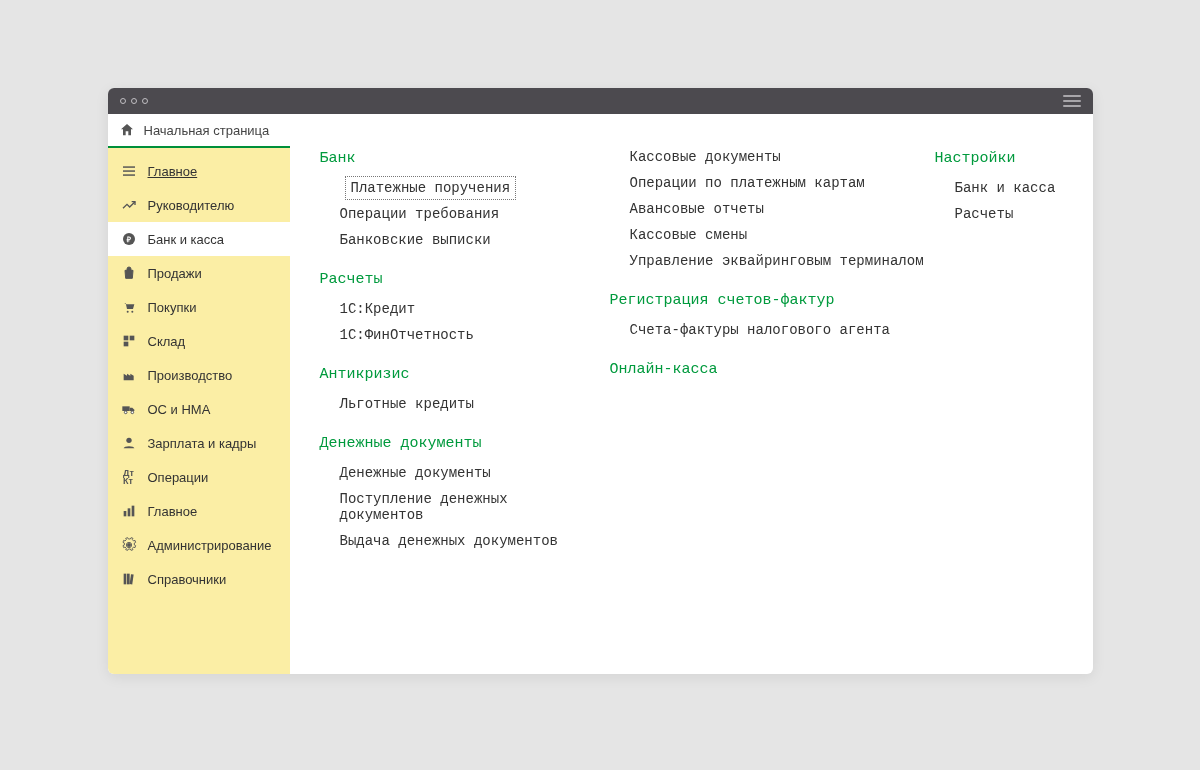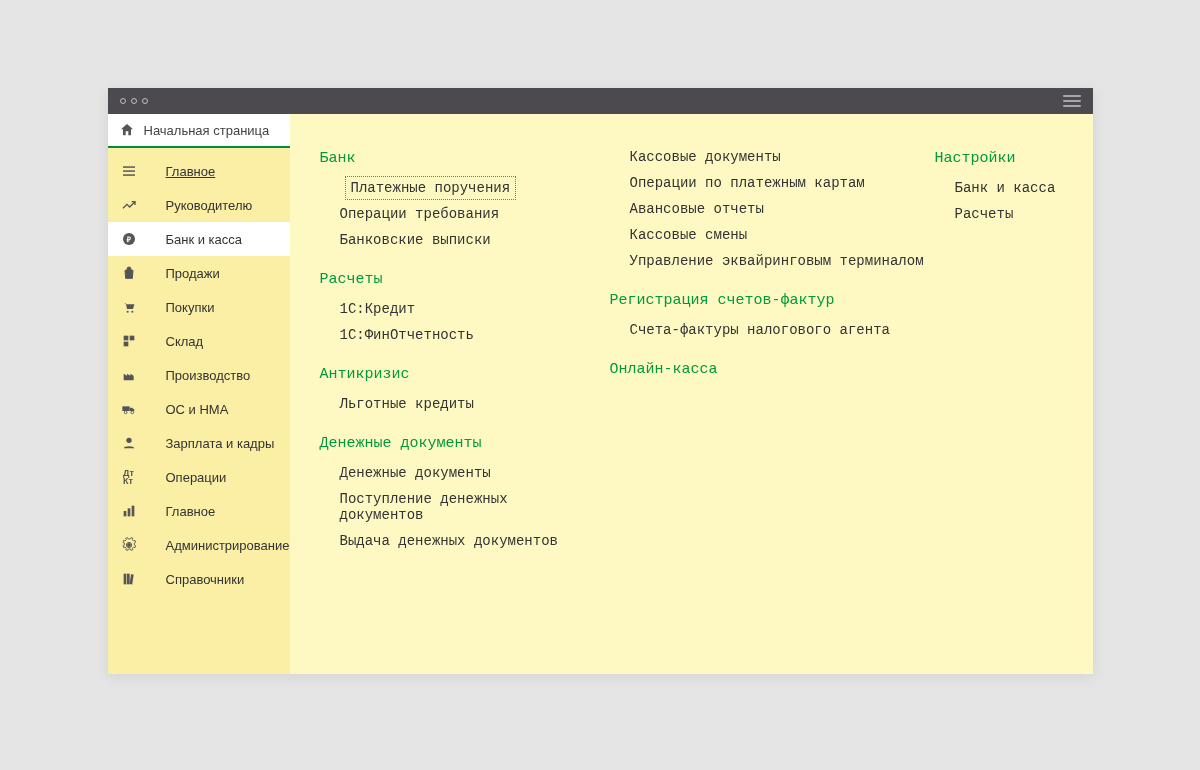--- a/index.html
+++ b/index.html
@@ -9,22 +9,22 @@
     font-size: 14px;
     color: #333;
     display: flex;
     justify-content: center;
     align-items: flex-start;
     padding-top: 88px;
     min-height: 770px;
   }
   .window {
     width: 985px;
-    background: #fef9c3;
-    border-radius: 0;
+    background: #ffffff;
+    border-radius: 6px;
     overflow: hidden;
     box-shadow: 0 3px 14px rgba(0,0,0,0.08);
   }
   .titlebar {
     background: #4c4a4f;
     height: 26px;
     display: flex;
     align-items: center;
     justify-content: space-between;
     padding: 0 12px;
@@ -46,21 +46,21 @@
     align-items: center;
     gap: 8px;
     font-size: 13px;
     border-bottom: 2px solid #008f39;
     color: #444;
   }
   .nav { padding-top: 6px; }
   .nav-item {
     display: flex;
     align-items: flex-end;
-    gap: 28px;
+    gap: 10px;
     padding: 9px 12px;
     font-size: 13px;
     color: #333;
     cursor: pointer;
   }
   .nav-item.active {
     background: #fff;
   }
   .nav-item.first .nav-label {
     text-decoration: underline;

